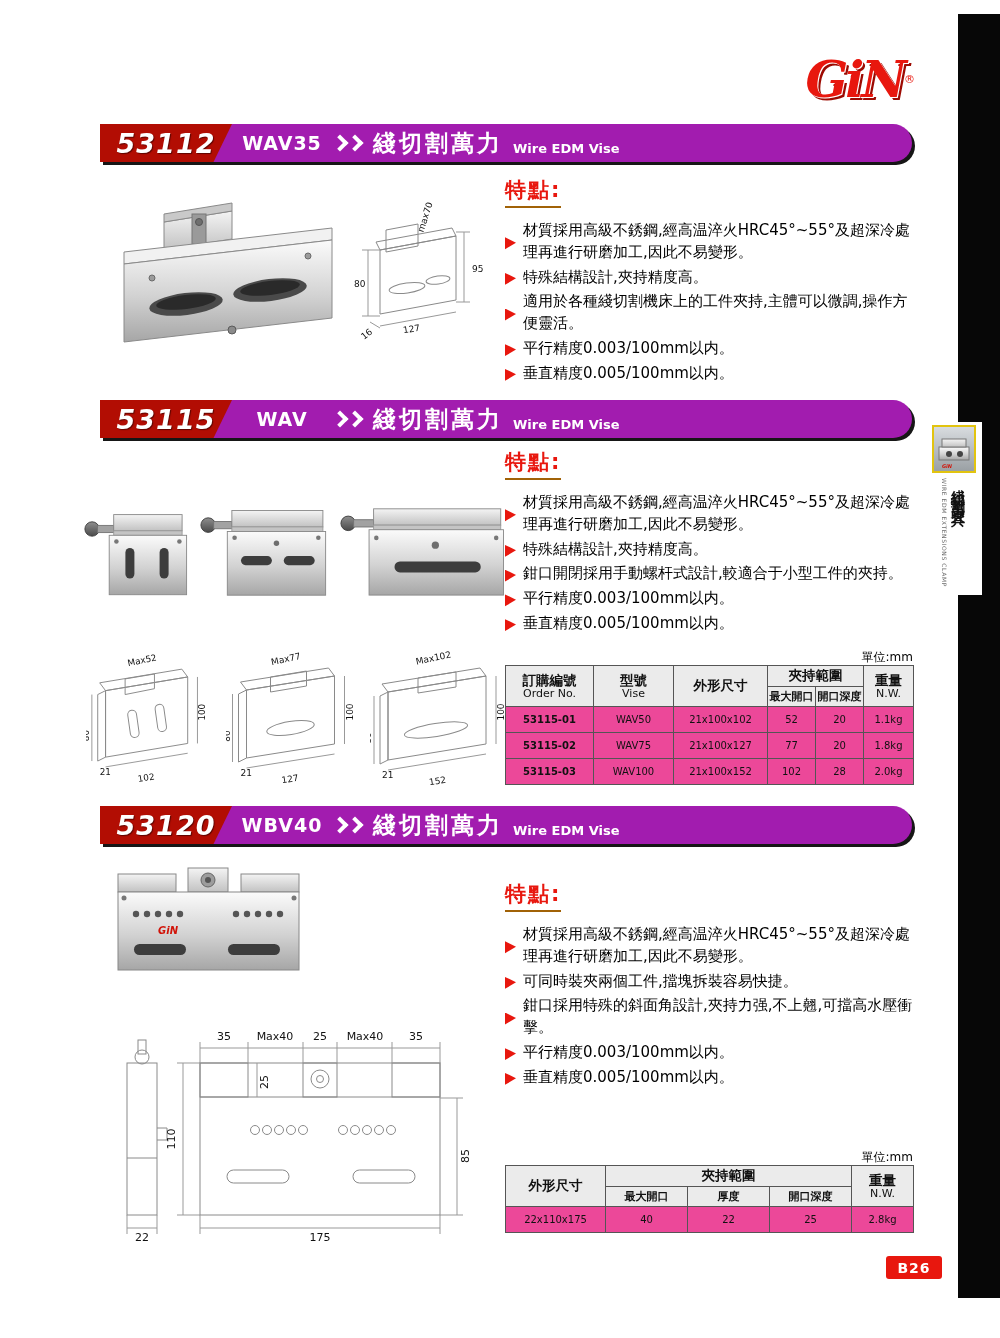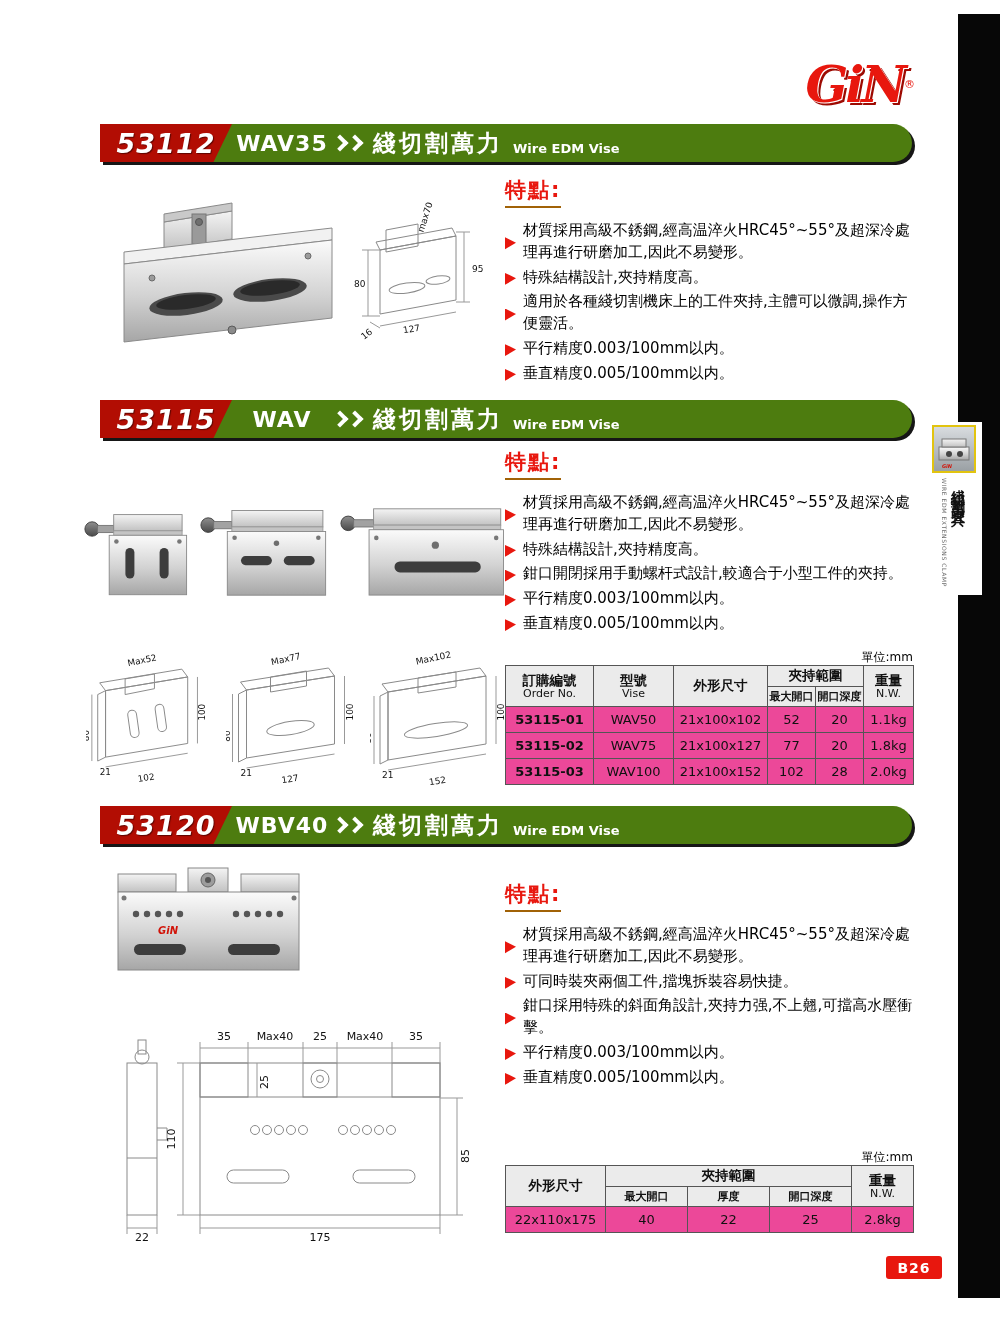--- a/index.html
+++ b/index.html
@@ -1,33 +1,33 @@
 <!DOCTYPE html>
 <html><head>
 <meta charset="utf-8">
 <style>
   * { margin:0; padding:0; box-sizing:border-box; }
   body { background:#fff; }
   .page { position:relative; width:1000px; height:1338px; background:#fff; overflow:hidden;
           font-family:"DejaVu Sans","Liberation Sans",sans-serif; color:#111; }
   .right-bar { position:absolute; top:14px; right:0; width:42px; height:1284px; background:#070707; }
 
-  .logo { position:absolute; left:790px; top:56px; width:125px; height:62px; text-align:right; line-height:58px; }
+  .logo { position:absolute; left:790px; top:56px; width:125px; height:62px; text-align:right; line-height:48px; }
   .logo-text { font-family:"DejaVu Serif","Liberation Serif",serif; font-style:italic; font-weight:bold;
                font-size:50px; color:#e8170e; letter-spacing:-3px;
                text-shadow:1px 1px 0 #fff, 3px 3px 0 #9d0a02; }
   .logo-reg { color:#e8170e; font-size:11px; vertical-align:top; }
 
-  .band { position:absolute; left:100px; width:812px; height:38px; background:#4d7c0f;
+  .band { position:absolute; left:100px; width:812px; height:38px; background:#a21caf;
           border-radius:0 19px 19px 0; box-shadow:3px 3px 0 #161616; display:flex; align-items:center; }
   .band-code { width:132px; height:38px; background:#b20d03; clip-path:polygon(0 0,100% 0,86% 100%,0 100%);
                display:flex; align-items:center; justify-content:center; flex:none; }
   .band-code span { color:#fff; font-size:27px; font-weight:bold; font-style:italic; letter-spacing:1px;
                     text-shadow:1px 1px 1px #5d0500; }
-  .band-model { width:100px; text-align:center; color:#fff; font-weight:bold; font-size:22px;
+  .band-model { width:100px; text-align:center; color:#fff; font-weight:bold; font-size:19px;
                 letter-spacing:1px; flex:none; }
   .chevrons { display:flex; gap:3px; margin:0 12px 0 2px; flex:none; }
   .chev { width:12px; height:12px; border-top:4px solid #fff; border-right:4px solid #fff; transform:rotate(45deg); }
   .band-title-zh { color:#fff; font-weight:bold; font-size:23px; letter-spacing:3px; margin-right:10px; white-space:nowrap; }
   .band-title-en { color:#fff; font-weight:bold; font-size:13px; align-self:flex-end; margin-bottom:6px; white-space:nowrap; }
 
   .features { position:absolute; width:415px; }
   .features-heading { color:#e8170e; font-weight:bold; font-size:21px; letter-spacing:2px;
                       border-bottom:2px solid #a16207; display:inline-block; padding-bottom:2px; margin-bottom:12px; }
   .feature-item { display:flex; align-items:center; margin-bottom:3px; }
@@ -38,21 +38,21 @@
   .img-box { position:absolute; }
   .render-row { position:absolute; display:flex; align-items:flex-start; }
 
   .unit-label { position:absolute; font-size:12px; text-align:right; color:#000; }
   table.spec { position:absolute; border-collapse:collapse; table-layout:fixed; background:#ec4899; }
   table.spec th, table.spec td { border:1px solid #555; text-align:center; vertical-align:middle; padding:1px 2px; }
   table.spec th { background:#ebebeb; font-weight:bold; font-size:13.5px; }
   table.spec th .th-en { font-size:11px; font-weight:normal; display:block; line-height:1.1; }
   table.spec th .th-zh { display:block; line-height:1.25; }
   table.spec th.sub { font-size:11px; padding:2px 0; font-weight:bold; }
-  table.spec td { font-size:13px; height:26px; }
+  table.spec td { font-size:10px; height:26px; }
   table.spec td.b { font-weight:bold; }
 
   .side-tab { position:absolute; right:18px; top:422px; width:56px; background:#fff;
               display:flex; flex-direction:column; align-items:center; padding:3px 2px 8px; }
   .tab-thumb { width:44px; height:48px; border:2px solid #e2c40f;
                background:linear-gradient(180deg,#d8dcdf,#9aa0a4); flex:none; }
   .tab-text-row { display:flex; margin-top:5px; align-items:flex-start; }
   .tab-en { writing-mode:vertical-rl; font-size:6px; color:#6d6d6d; letter-spacing:0.6px; margin-right:2px; }
   .tab-zh { writing-mode:vertical-rl; font-size:14px; font-weight:bold; color:#111; letter-spacing:4px; }
 

